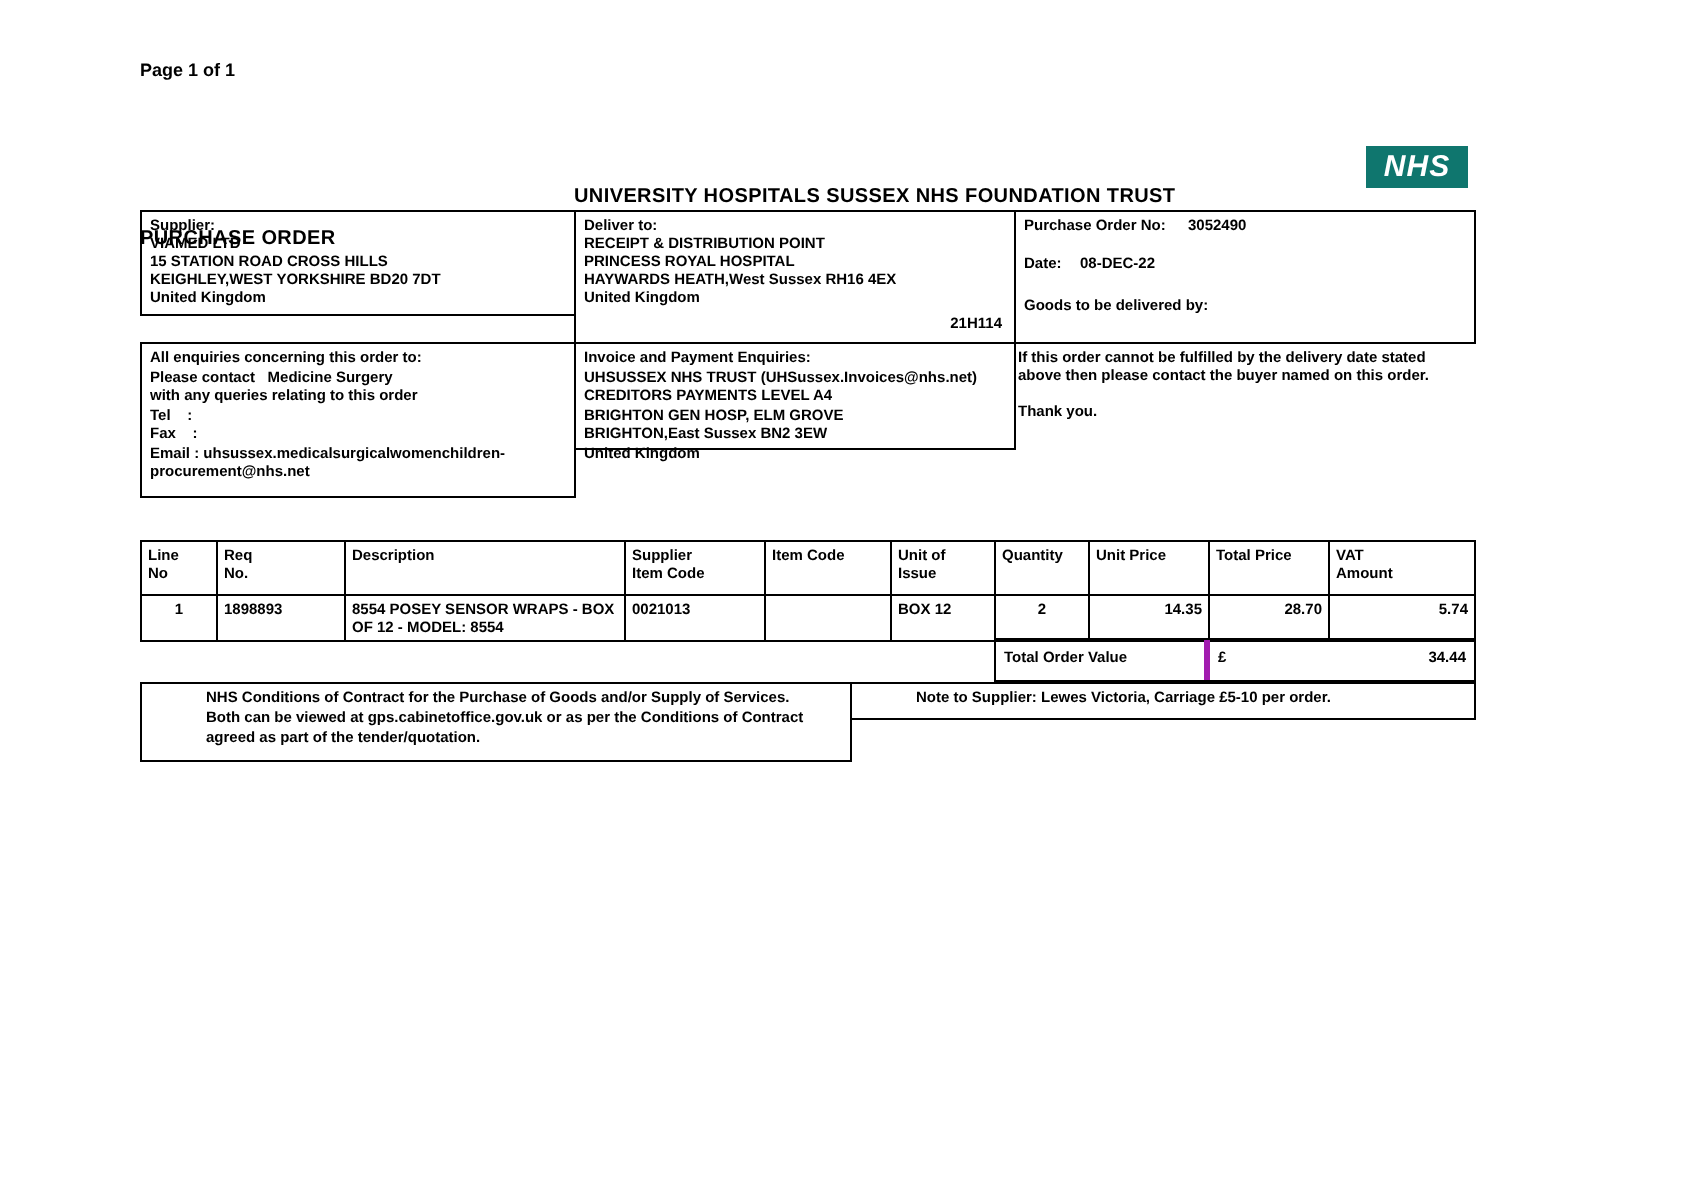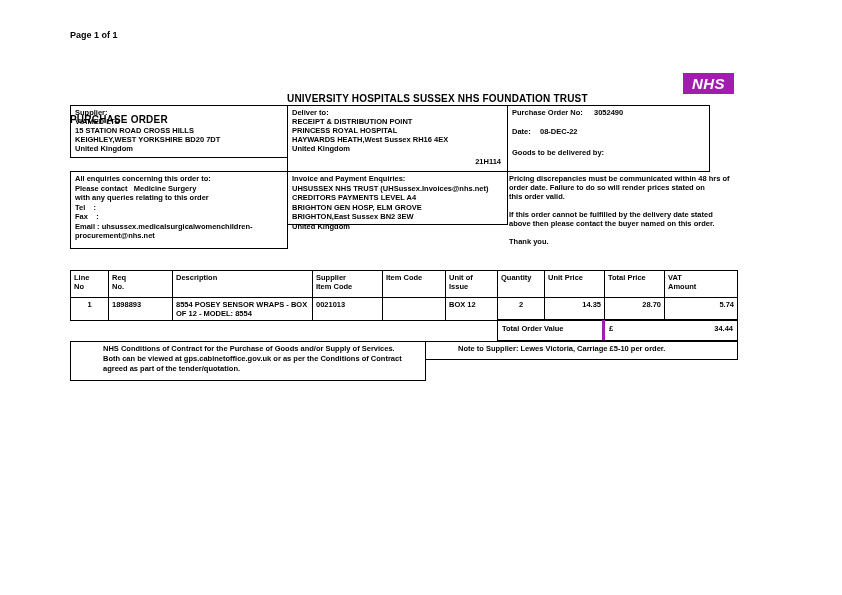--- a/index.html
+++ b/index.html
@@ -9,21 +9,21 @@
     overflow:hidden;margin:0 auto;
   }
   .abs{position:absolute;}
   .box{position:absolute;border:1px solid #000;box-sizing:border-box;
        font-size:7.5px;line-height:9px;padding:2px 4px;}
   .box .ln{white-space:pre;}
   .row2{line-height:9.5px;}
   .cell-label{white-space:pre;}
   .title{font-size:10px;letter-spacing:0.2px;}
   .page-ind{font-size:9px;}
-  .nhs-logo{position:absolute;background:#a21caf;color:#fff;
+  .nhs-logo{position:absolute;background:#0f766e;color:#fff;
     font-style:italic;font-size:15px;display:flex;align-items:center;justify-content:center;
     letter-spacing:0.5px;}
   .loc-code{position:absolute;right:6px;bottom:5px;}
   .kv{display:flex;}
   .kv .k{display:inline-block;}
   .notice{position:absolute;font-size:7.5px;line-height:9px;}
   .notice p{margin:0 0 9px 0;white-space:pre-line;}
   table.items{position:absolute;left:70px;top:270px;width:667px;
     border-collapse:collapse;table-layout:fixed;font-size:7.5px;}
   table.items th, table.items td{border:1px solid #000;padding:2px 3px;
@@ -67,21 +67,21 @@
     <div class="cell-label">Deliver to:</div>
     <div>
         <div class="ln">RECEIPT &amp; DISTRIBUTION POINT</div>
         <div class="ln">PRINCESS ROYAL HOSPITAL</div>
         <div class="ln">HAYWARDS HEATH,West Sussex RH16 4EX</div>
         <div class="ln">United Kingdom</div>
       </div>
     <div class="loc-code">21H114</div>
   </div>
 
-  <div class="box" style="left:507px;top:105px;width:203px;height:67px;">
+  <div class="box" style="left:507px;top:105px;width:231px;height:67px;">
     <div class="kv">
       <span class="k" style="width:82px;">Purchase Order No:</span>
       <span>3052490</span>
     </div>
     <div class="kv" style="margin-top:10px;">
       <span class="k" style="width:28px;">Date:</span>
       <span>08-DEC-22</span>
     </div>
     <div style="margin-top:12px;">Goods to be delivered by:</div>
   </div>
@@ -103,23 +103,20 @@
     <div>
         <div class="ln">UHSUSSEX NHS TRUST (UHSussex.Invoices@nhs.net)</div>
         <div class="ln">CREDITORS PAYMENTS LEVEL A4</div>
         <div class="ln">BRIGHTON GEN HOSP, ELM GROVE</div>
         <div class="ln">BRIGHTON,East Sussex BN2 3EW</div>
         <div class="ln">United Kingdom</div>
       </div>
   </div>
 
   <div class="notice" style="left:509px;top:174px;width:228px;">
-    <p>Pricing discrepancies must be communicated within 48 hrs of
-order date. Failure to do so will render prices stated on
-this order valid.</p>
     <p>If this order cannot be fulfilled by the delivery date stated
 above then please contact the buyer named on this order.</p>
     <p>Thank you.</p>
   </div>
 
   <table class="items">
     <colgroup>
       <col style="width:38px">
         <col style="width:64px">
         <col style="width:140px">

